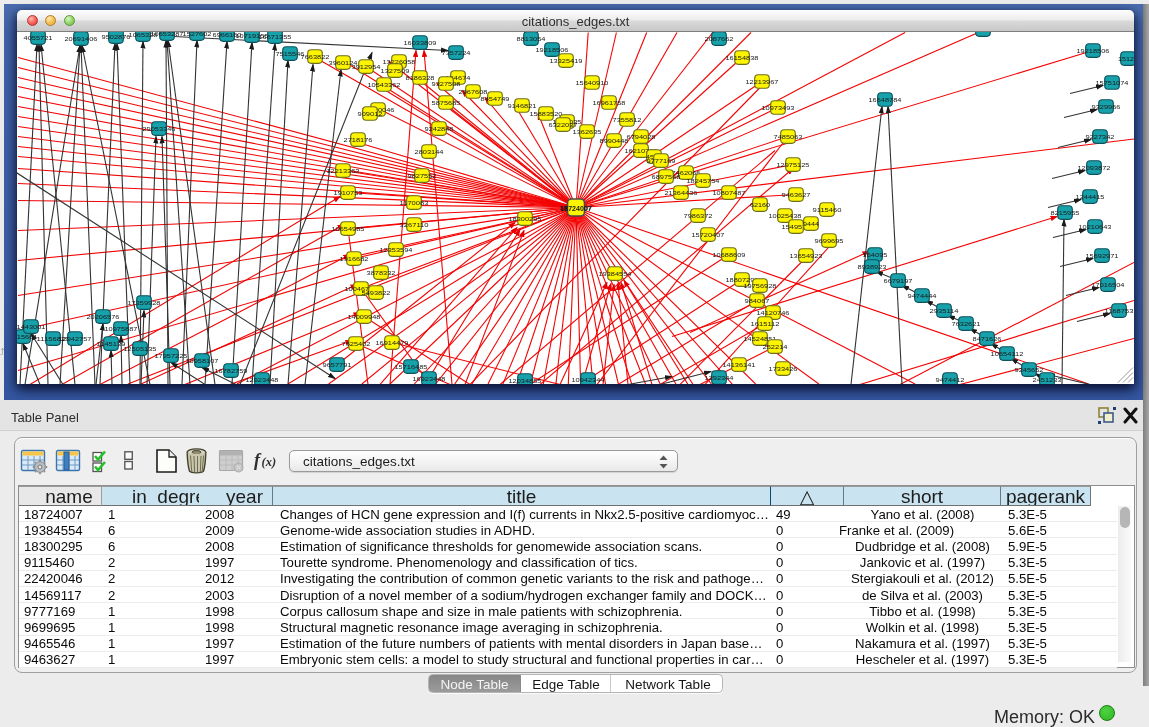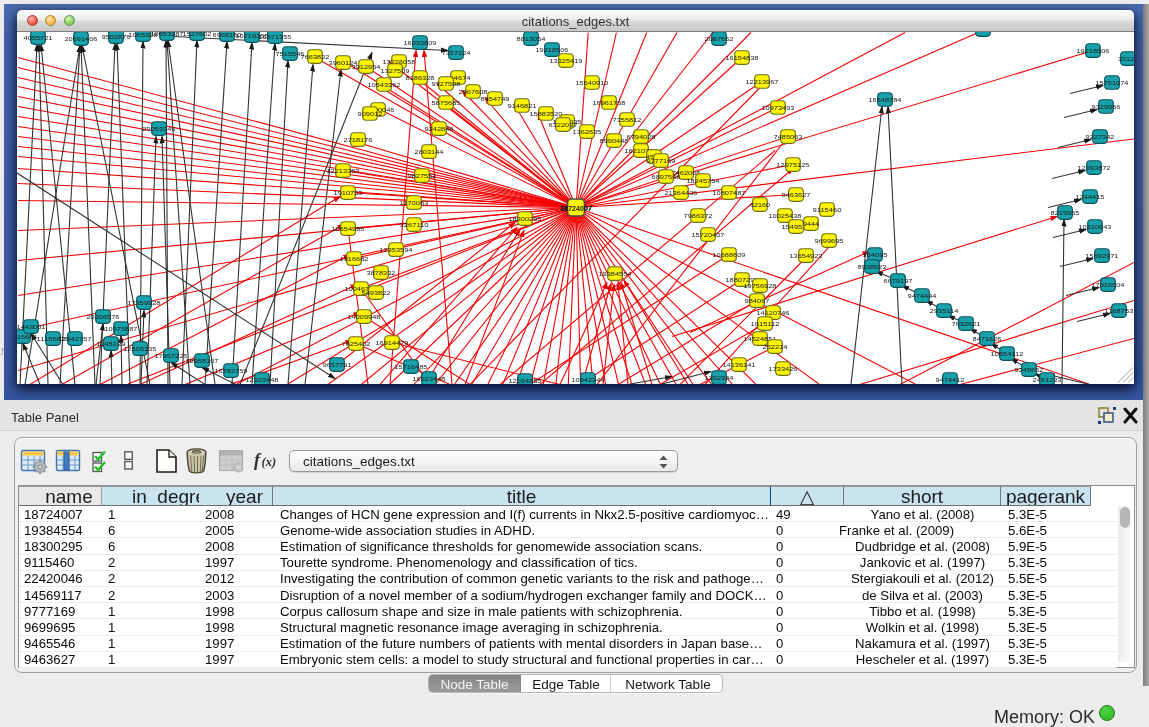--- a/index.html
+++ b/index.html
@@ -633,21 +633,21 @@
 <span style="left:108px;">1</span>
 <span style="left:205px;">2008</span>
 <span style="left:280px;width:489px;overflow:hidden;text-overflow:ellipsis;">Changes of HCN gene expression and I(f) currents in Nkx2.5-positive cardiomyocytes</span>
 <span style="left:776px;">49</span>
 <span style="left:844px;width:157px;text-align:center;">Yano et al. (2008)</span>
 <span style="left:1008px;">5.3E-5</span>
 </div>
 <div class="trow" style="top:521.7px;">
 <span style="left:24px;">19384554</span>
 <span style="left:108px;">6</span>
-<span style="left:205px;">2005</span>
+<span style="left:205px;">2009</span>
 <span style="left:280px;width:489px;overflow:hidden;text-overflow:ellipsis;">Genome-wide association studies in ADHD.</span>
 <span style="left:776px;">0</span>
 <span style="left:839px;width:157px;">Franke et al. (2009)</span>
 <span style="left:1008px;">5.6E-5</span>
 </div>
 <div class="trow" style="top:537.9px;">
 <span style="left:24px;">18300295</span>
 <span style="left:108px;">6</span>
 <span style="left:205px;">2008</span>
 <span style="left:280px;width:489px;overflow:hidden;text-overflow:ellipsis;">Estimation of significance thresholds for genomewide association scans.</span>

